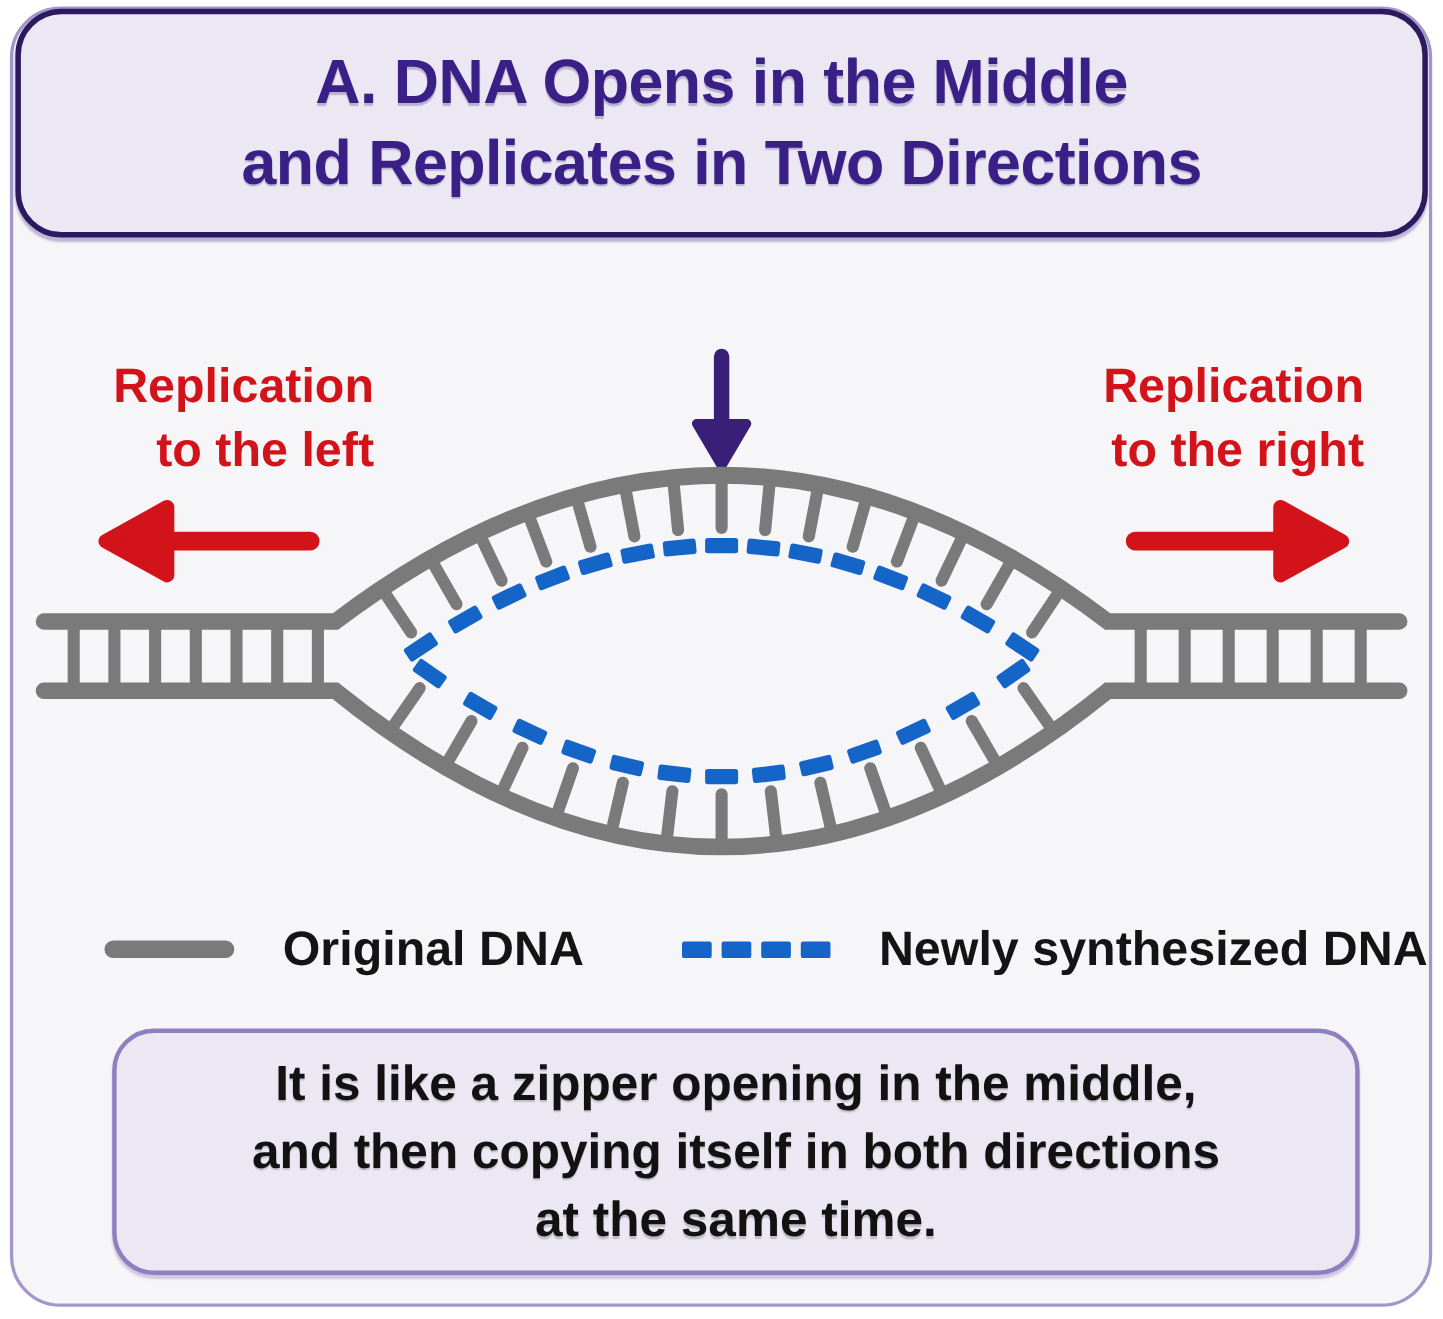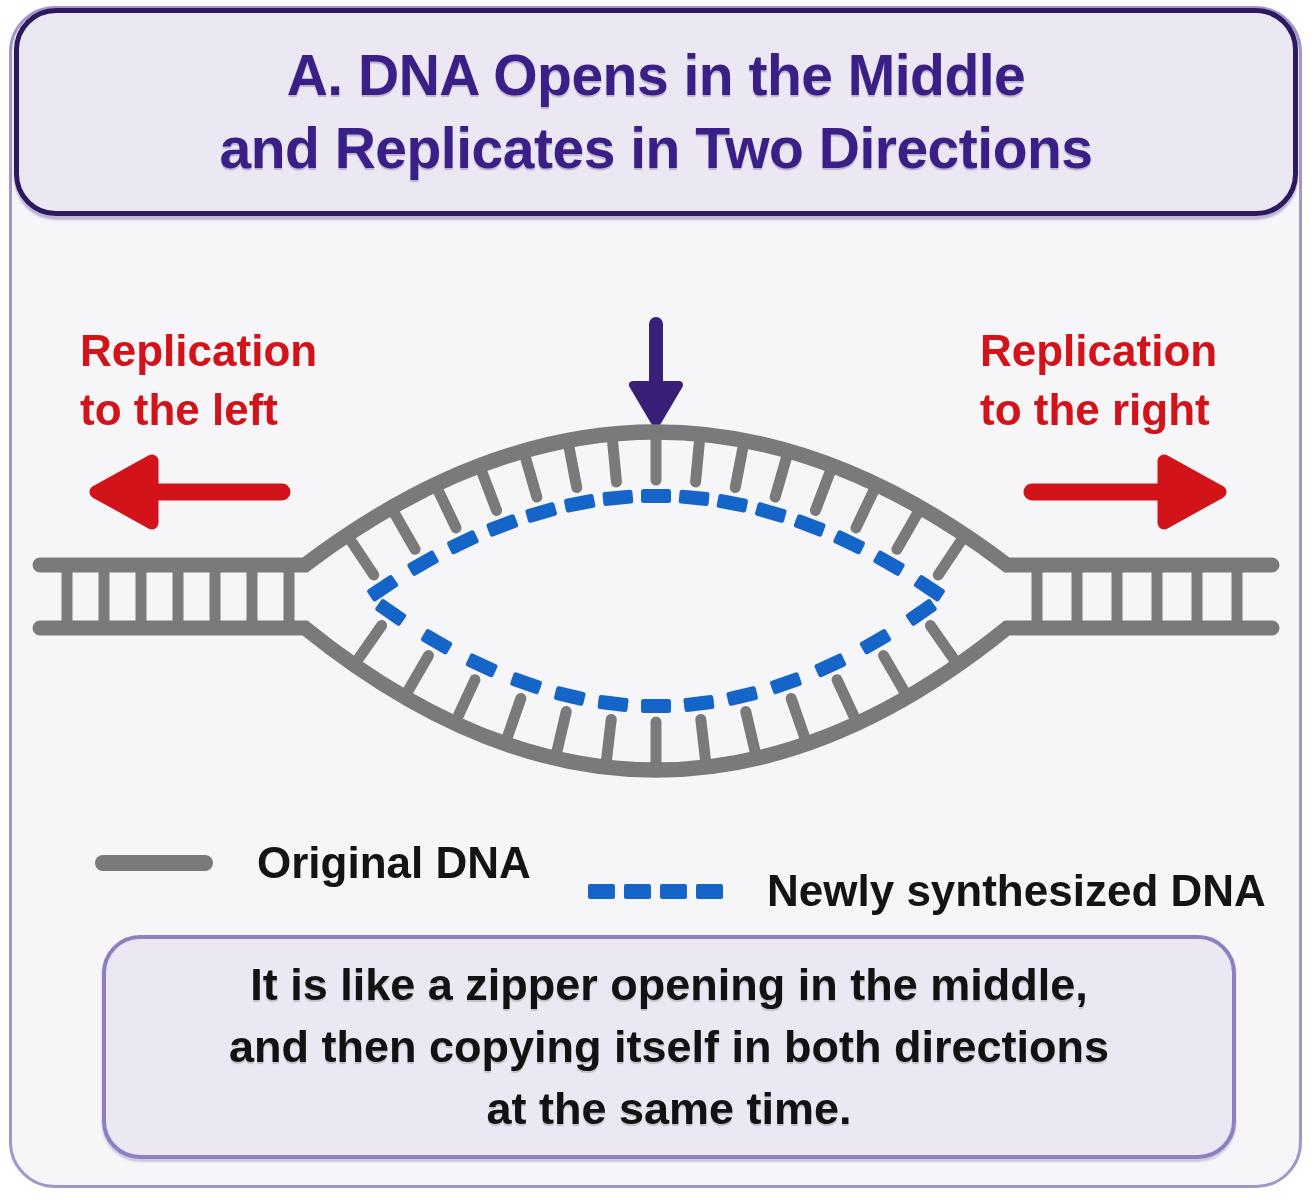--- a/index.html
+++ b/index.html
@@ -25,31 +25,31 @@
   .title-text{
     font-size:57px;font-weight:700;line-height:1.28;letter-spacing:-.5px;
     color:#3a2086;text-align:center;white-space:pre-line;
     text-shadow:0 2px 1px rgba(40,20,90,.25);
   }
   .opening-label{
     position:absolute;left:50%;top:256px;transform:translateX(-50%);
     font-size:46px;font-weight:700;color:#3d2189;white-space:nowrap;
   }
   .repl-label{
-    position:absolute;width:260px;text-align:left;
+    position:absolute;width:260px;text-align:right;
     font-size:44px;font-weight:700;color:#d2131a;
     line-height:1.33;white-space:pre-line;
   }
   .repl-left{left:80px;top:322px;}
   .repl-right{left:980px;top:322px;}
   .dna-svg{position:absolute;left:0;top:0;width:1312px;height:1199px;}
   .legend{position:absolute;left:0;top:838px;width:1312px;height:50px;}
   .legend-group{position:absolute;display:flex;align-items:center;gap:44px;height:50px;}
   .legend-group.g1{left:95px;}
-  .legend-group.g2{left:588px;margin-top:28px;}
+  .legend-group.g2{left:620px;}
   .legend-label{font-size:44px;font-weight:700;color:#141414;white-space:nowrap;}
   .swatch-line{width:118px;height:16px;border-radius:8px;background:#7a7a7a;}
   .swatch-dashes{display:flex;gap:9px;align-items:center;}
   .swatch-dashes .dash{width:27px;height:15px;border-radius:2px;background:#1565c8;}
   .caption-box{
     position:absolute;left:90px;top:935px;width:1134px;height:224px;
     box-sizing:border-box;
     background:#ebe8f4;border:4px solid #8f7fc0;border-radius:38px;
     display:flex;align-items:center;justify-content:center;
     box-shadow:0 3px 2px rgba(130,115,180,.35);

